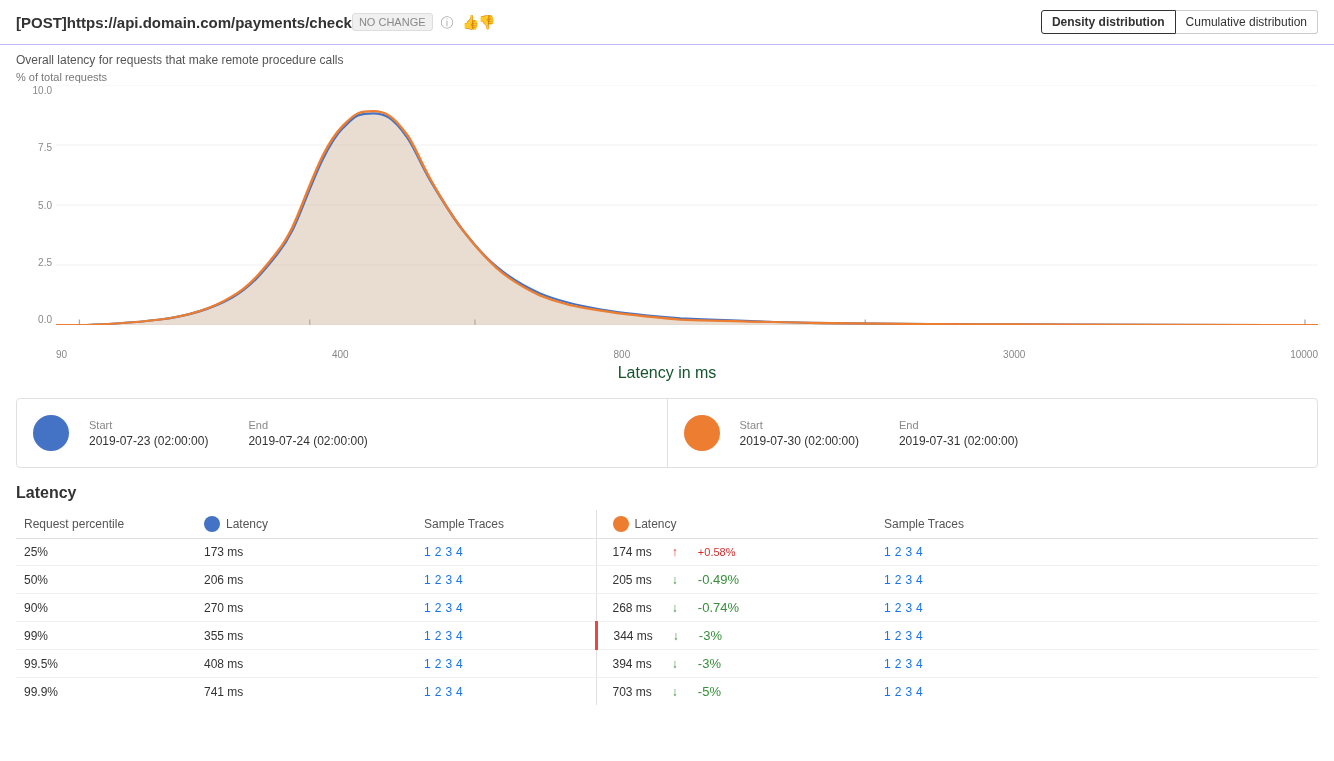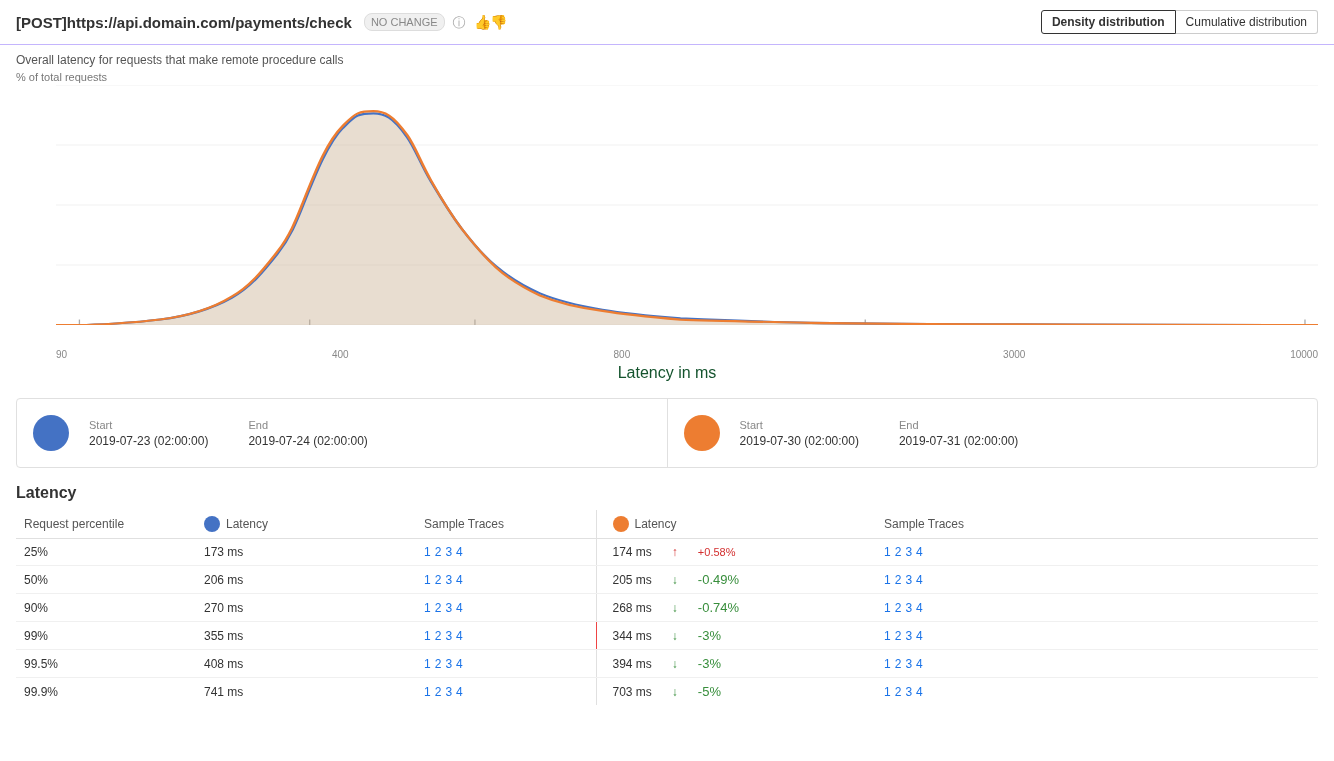--- a/index.html
+++ b/index.html
@@ -1,20 +1,20 @@
 <!DOCTYPE html>
 <html><head>
   <meta charset="utf-8">
   <style>
     * { box-sizing: border-box; margin: 0; padding: 0; }
     body { font-family: Arial, sans-serif; font-size: 13px; color: #333; background: #fff; width: 1334px; min-height: 761px; overflow-x: hidden; }
 
     .header { display: flex; align-items: center; padding: 10px 16px; border-bottom: 1px solid #c4b5fd; }
     .header-title { font-size: 15px; font-weight: bold; color: #333; }
-    .no-change-badge { margin-left: 12px; font-size: 11px; color: #888; background: #f0f0f0; padding: 2px 6px; border-radius: 8px; border: 1px solid #ddd; }
+    .no-change-badge { font-size: 11px; color: #888; background: #f0f0f0; padding: 2px 6px; border-radius: 3px; border: 1px solid #ddd; }
     .vote-icon { width: 16px; height: 16px; cursor: pointer; color: #aaa; font-size: 14px; }
     .info-icon { width: 16px; height: 16px; color: #aaa; font-size: 13px; }
 
     .dist-buttons { margin-left: auto; display: flex; border-radius: 6px; }
     .dist-btn { padding: 4px 10px; font-size: 12px; cursor: pointer; border: 1px solid #ccc; background: #fff; color: #333; }
     .dist-btn.active { background: #fff; border: 1px solid #333; font-weight: bold; }
     .dist-btn:first-child { border-radius: 3px 0 0 3px; }
     .dist-btn:last-child { border-radius: 0 3px 3px 0; border-left: none; }
 
     .subtitle { padding: 8px 16px 4px; font-size: 12px; color: #555; }
@@ -74,20 +74,27 @@
     <button class="dist-btn active">Density distribution</button>
     <button class="dist-btn">Cumulative distribution</button>
   </div>
 </div>
 
 <div class="subtitle">Overall latency for requests that make remote procedure calls</div>
 <div class="y-label">% of total requests</div>
 
 <div class="chart-area">
   <div class="chart-container">
+    <div class="y-axis">
+      <span>10.0</span>
+      <span>7.5</span>
+      <span>5.0</span>
+      <span>2.5</span>
+      <span>0.0</span>
+    </div>
     <div class="chart-inner">
       <svg class="chart-svg" viewBox="0 0 970 220" preserveAspectRatio="none">
 
         <line x1="0" y1="0" x2="970" y2="0" stroke="#e8e8e8" stroke-width="0.5"></line>
         <line x1="0" y1="55" x2="970" y2="55" stroke="#e8e8e8" stroke-width="0.5"></line>
         <line x1="0" y1="110" x2="970" y2="110" stroke="#e8e8e8" stroke-width="0.5"></line>
         <line x1="0" y1="165" x2="970" y2="165" stroke="#e8e8e8" stroke-width="0.5"></line>
         <line x1="0" y1="220" x2="970" y2="220" stroke="#e8e8e8" stroke-width="0.5"></line>
 
         <line x1="18" y1="215" x2="18" y2="220" stroke="#aaa" stroke-width="1"></line>
@@ -253,21 +260,21 @@
     <td>99%</td>
     <td>355 ms</td>
     <td>
       <div class="trace-links">
               <a href="#" class="trace-link">1</a>
               <a href="#" class="trace-link">2</a>
               <a href="#" class="trace-link">3</a>
               <a href="#" class="trace-link">4</a>
             </div>
     </td>
-    <td style="border-left: 1px solid #ef4444; padding-left:16px;">
+    <td style="border-left: 3px solid #ef4444; padding-left:16px;">
       <div class="latency-val">
         <span>344 ms</span>
         <span class="arrow-down">↓</span>
         <span class="change-down">-3%</span>
       </div>
     </td>
     <td>
       <div class="trace-links">
               <a href="#" class="trace-link">1</a>
               <a href="#" class="trace-link">2</a>

